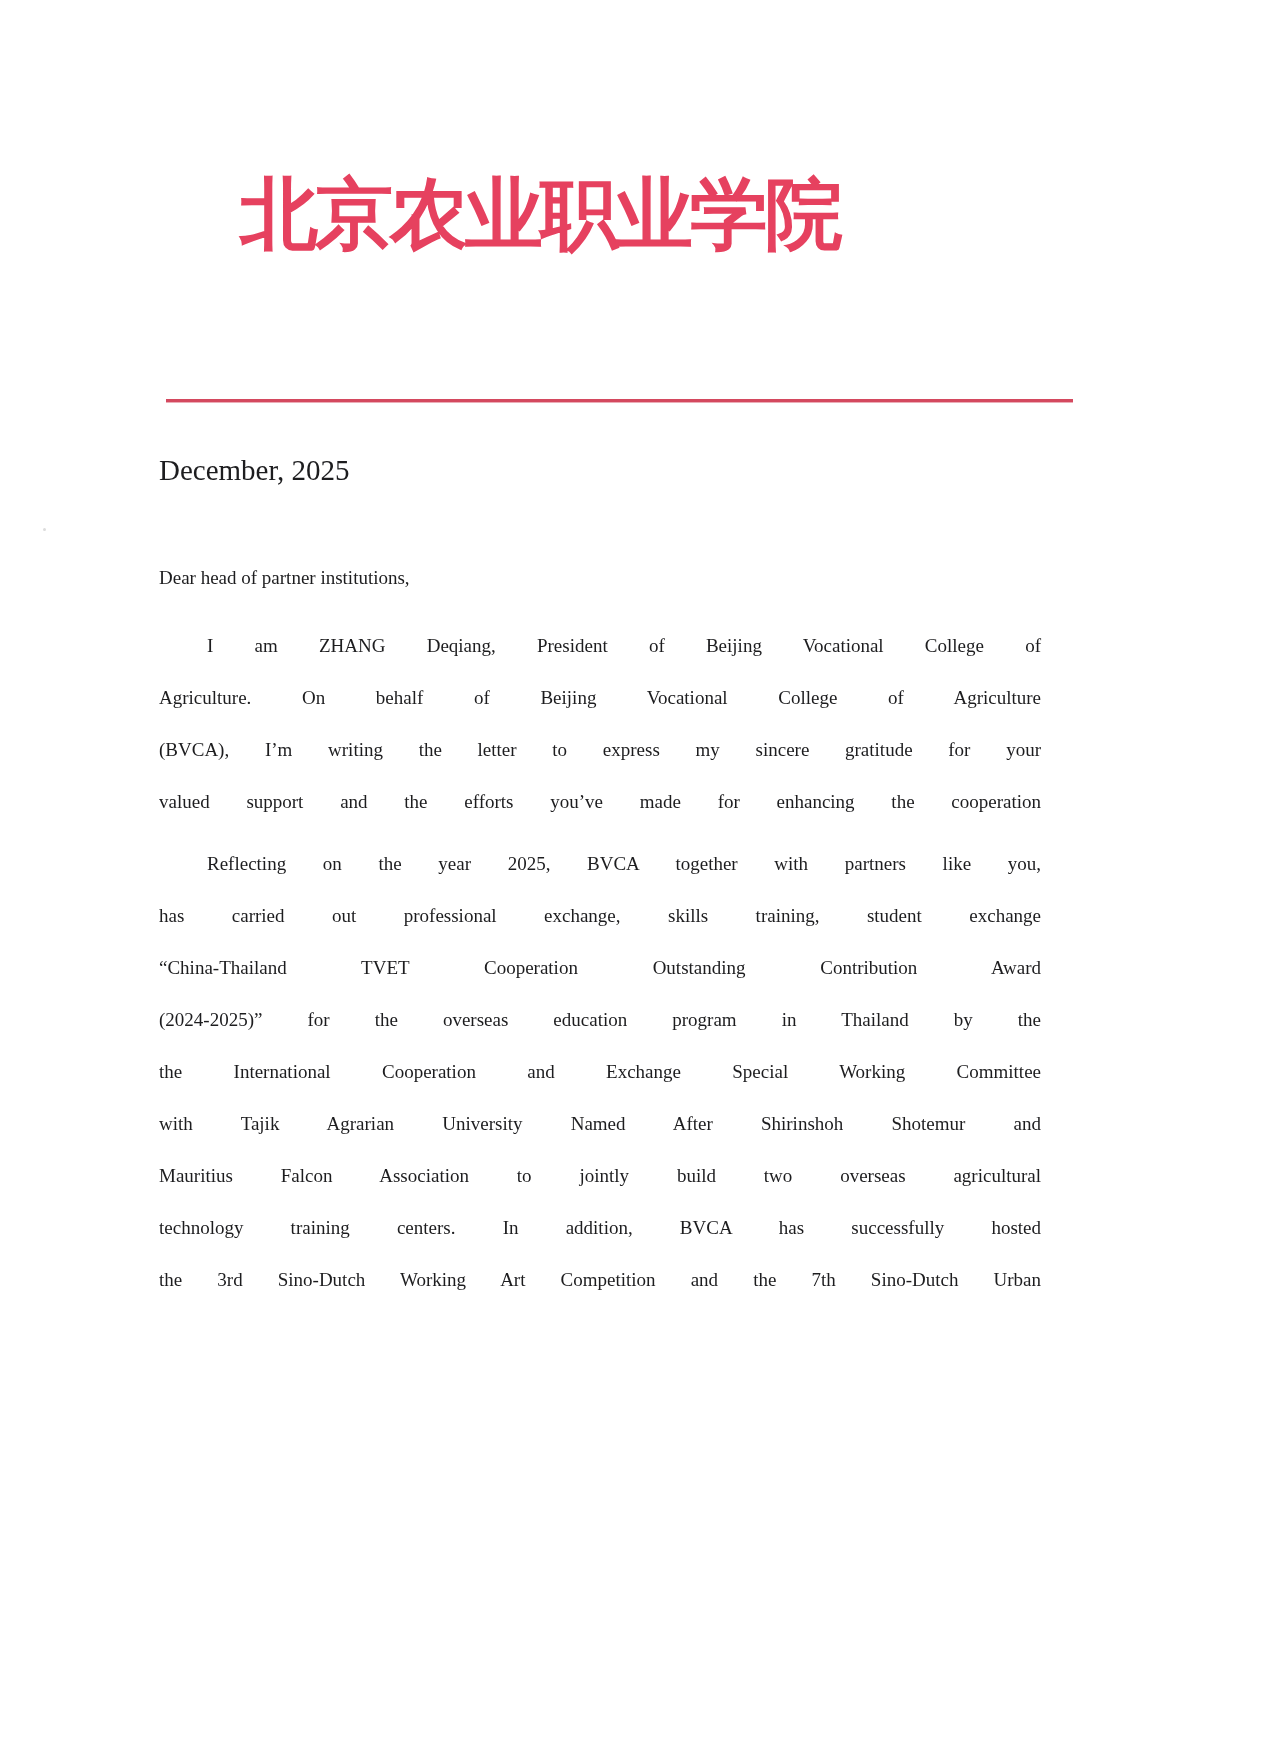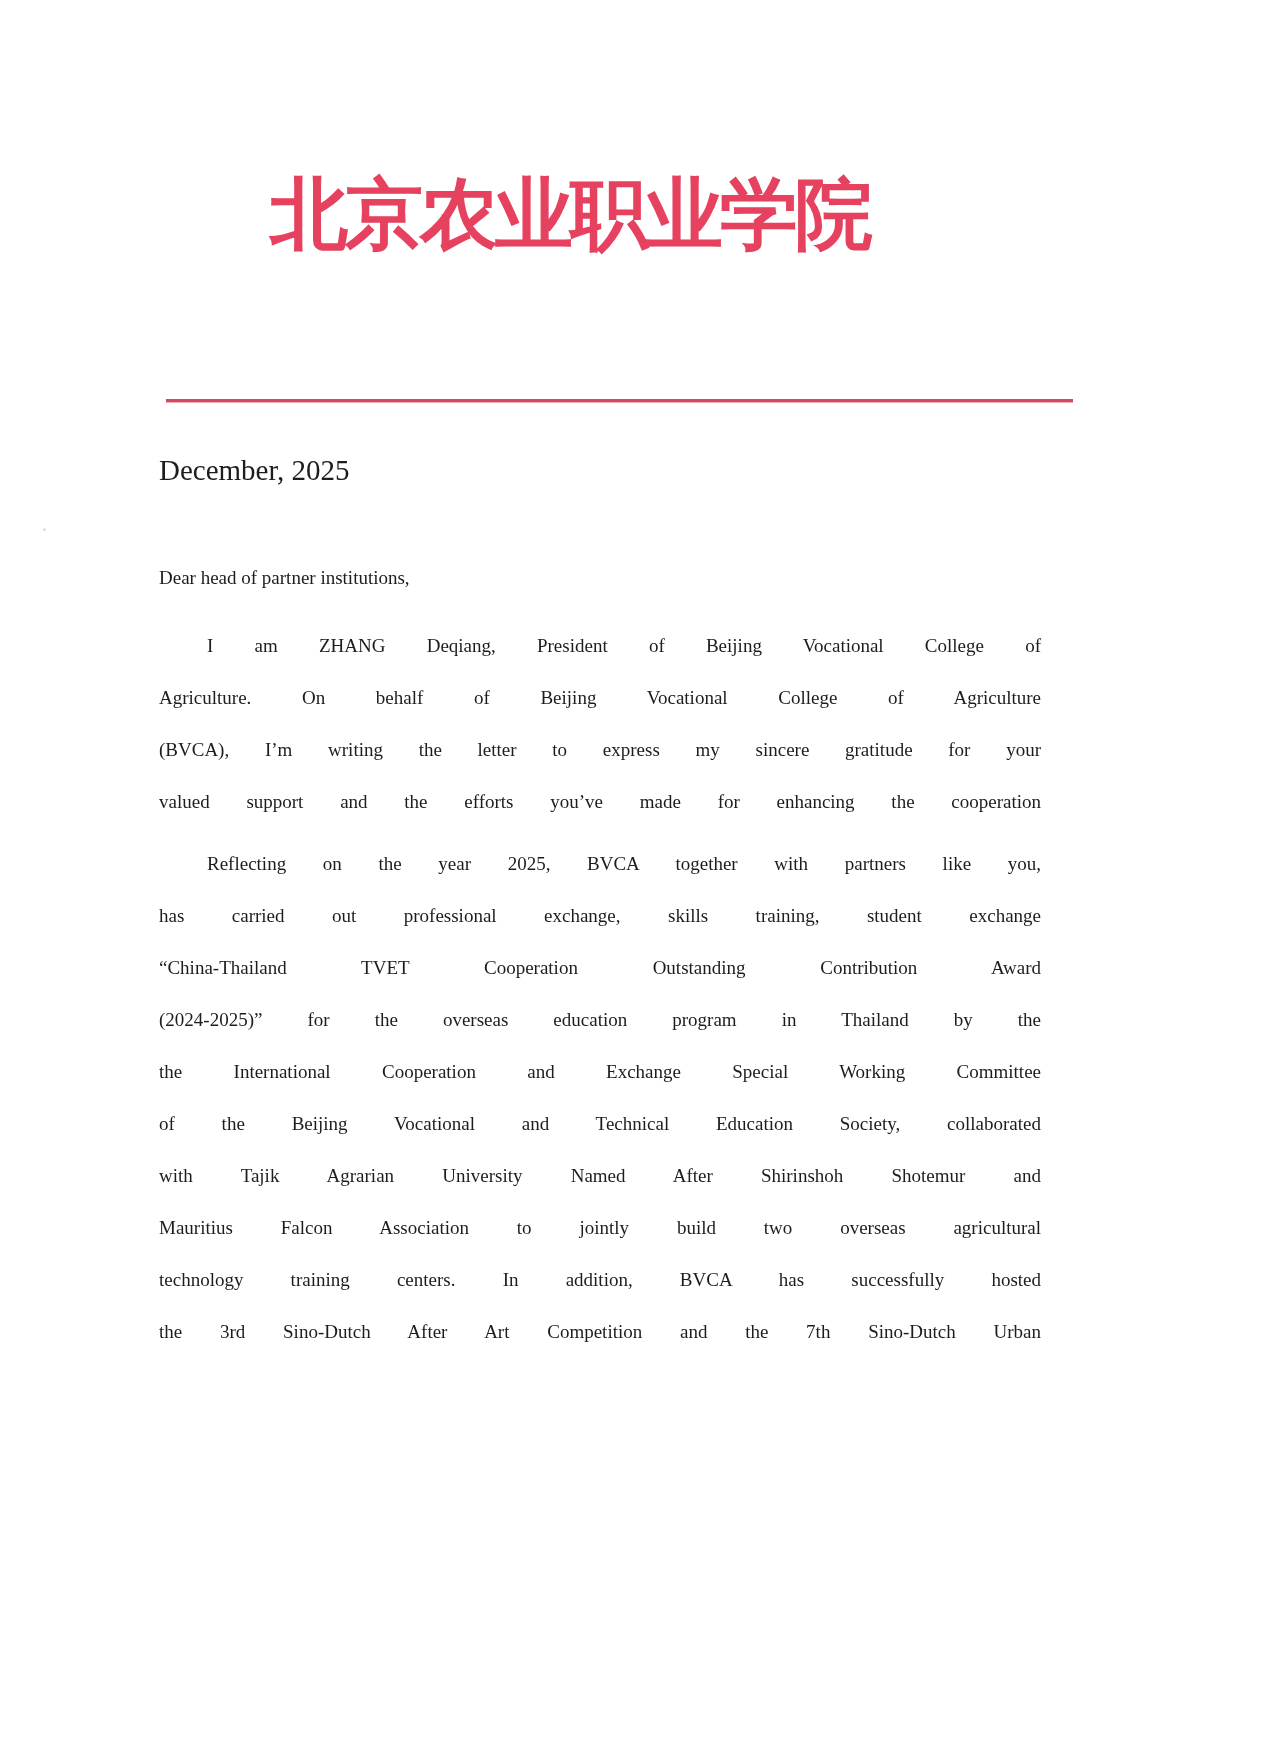--- a/index.html
+++ b/index.html
@@ -15,21 +15,20 @@
     font-family: "Liberation Serif", "DejaVu Serif", serif;
     color: var(--body-text, #1d1d1f);
     overflow: hidden;
   }
   .cn-title {
     position: absolute;
     top: 160px;
     left: 240px;
     width: 660px;
     margin: 0;
-    text-align: center;
     font-size: 78px;
     line-height: 110px;
     font-weight: 700;
     letter-spacing: -3px;
     color: var(--title-red, #e6415f);
     white-space: nowrap;
   }
   .red-rule {
     position: absolute;
     top: 399px;
@@ -96,23 +95,22 @@
           <div class="line">Agriculture. On behalf of Beijing Vocational College of Agriculture</div>
           <div class="line">(BVCA), I’m writing the letter to express my sincere gratitude for your</div>
           <div class="line">valued support and the efforts you’ve made for enhancing the cooperation</div>
         </div>
         <div class="para">
           <div class="line first">Reflecting on the year 2025, BVCA together with partners like you,</div>
           <div class="line">has carried out professional exchange, skills training, student exchange</div>
           <div class="line">“China-Thailand TVET Cooperation Outstanding Contribution Award</div>
           <div class="line">(2024-2025)” for the overseas education program in Thailand by the</div>
           <div class="line">the International Cooperation and Exchange Special Working Committee</div>
-          <div class="line">of the Beijing Vocational and Technical Education Society, collaborated</div>
           <div class="line">with Tajik Agrarian University Named After Shirinshoh Shotemur and</div>
           <div class="line">Mauritius Falcon Association to jointly build two overseas agricultural</div>
           <div class="line">technology training centers. In addition, BVCA has successfully hosted</div>
-          <div class="line">the 3rd Sino-Dutch After Art Competition and the 7th Sino-Dutch Urban</div>
+          <div class="line">the 3rd Sino-Dutch Working Art Competition and the 7th Sino-Dutch Urban</div>
         </div>
       </div>
   </div>
 
   <div class="speck"></div>
 </div>
 
 </body></html>

